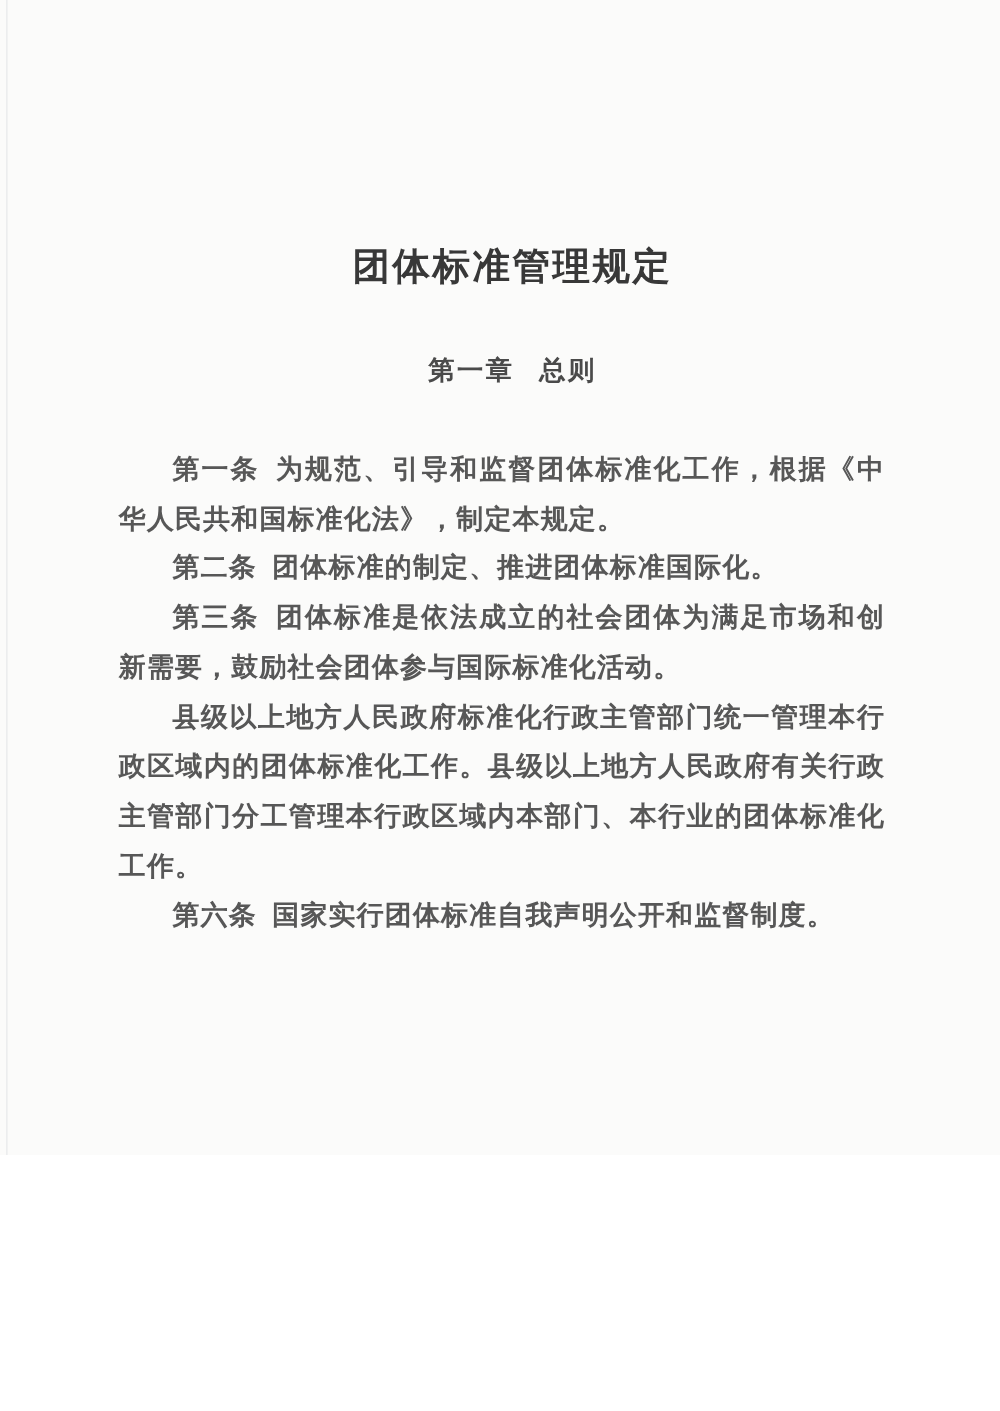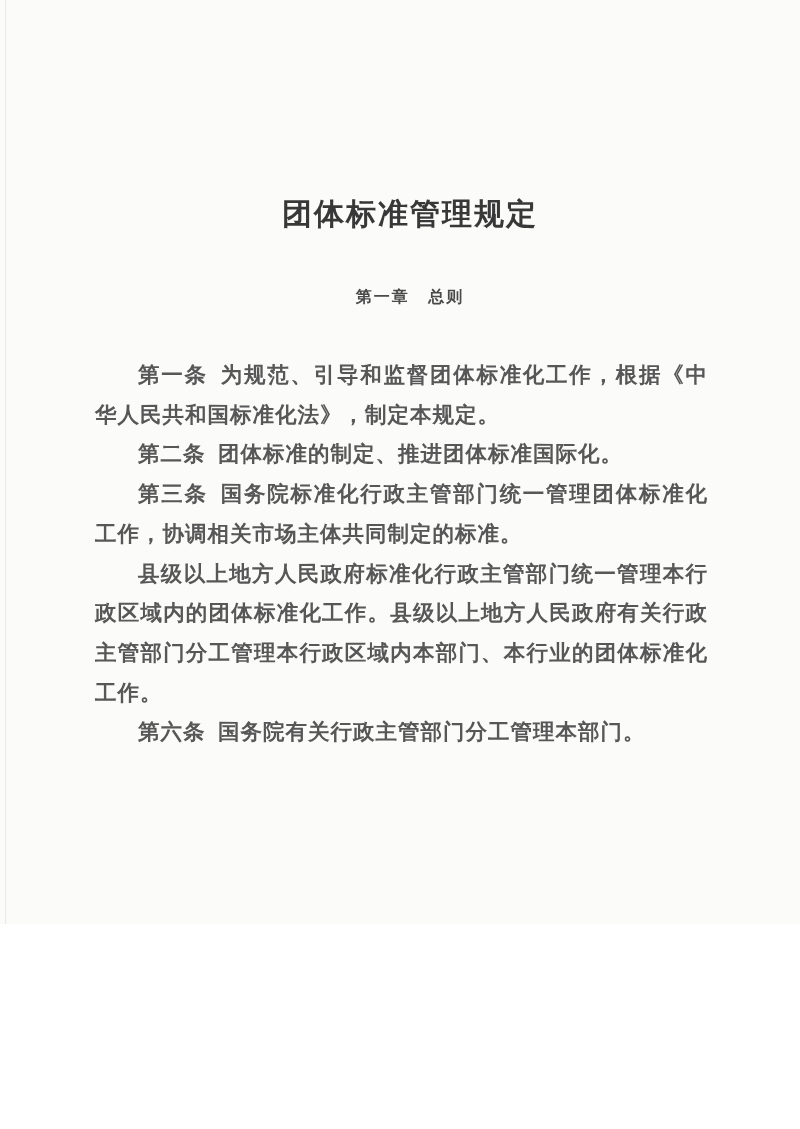--- a/index.html
+++ b/index.html
@@ -44,21 +44,21 @@
     letter-spacing: 2px;
     color: var(--text-title);
     font-family: "Liberation Serif", "DejaVu Serif", serif;
   }
   .chapter-heading {
     position: absolute;
     top: 285px;
     left: 20px;
     width: 780px;
     text-align: center;
-    font-size: 16px;
+    font-size: 21px;
     line-height: 24px;
     font-weight: bold;
     letter-spacing: 2px;
     word-spacing: 12px;
     color: var(--text-heading);
     font-family: "Liberation Sans", "DejaVu Sans", sans-serif;
   }
   .body-text {
     position: absolute;
     top: 356px;
@@ -95,20 +95,20 @@
 
   <div class="scan-edge"></div>
 
   <h1 class="doc-title">团体标准管理规定</h1>
 
   <h2 class="chapter-heading">第一章 总则</h2>
 
   <div class="body-text">
     <p>第一条 为规范、引导和监督团体标准化工作，根据《中华人民共和国标准化法》，制定本规定。</p>
     <p>第二条 团体标准的制定、推进团体标准国际化。</p>
-    <p>第三条 国务院标准化行政主管部门统一管理团体标准化工作，协调相关市场主体共同制定的标准。</p>
+    <p>第三条 团体标准是依法成立的社会团体为满足市场和创新需要，鼓励社会团体参与国际标准化活动。</p>
     <p>县级以上地方人民政府标准化行政主管部门统一管理本行政区域内的团体标准化工作。县级以上地方人民政府有关行政主管部门分工管理本行政区域内本部门、本行业的团体标准化工作。</p>
-    <p>第六条 国务院有关行政主管部门分工管理本部门。</p>
+    <p>第六条 国家实行团体标准自我声明公开和监督制度。</p>
   </div>
 
   <div class="page-number">— 2 —</div>
 
 </div>
 
 </body></html>

